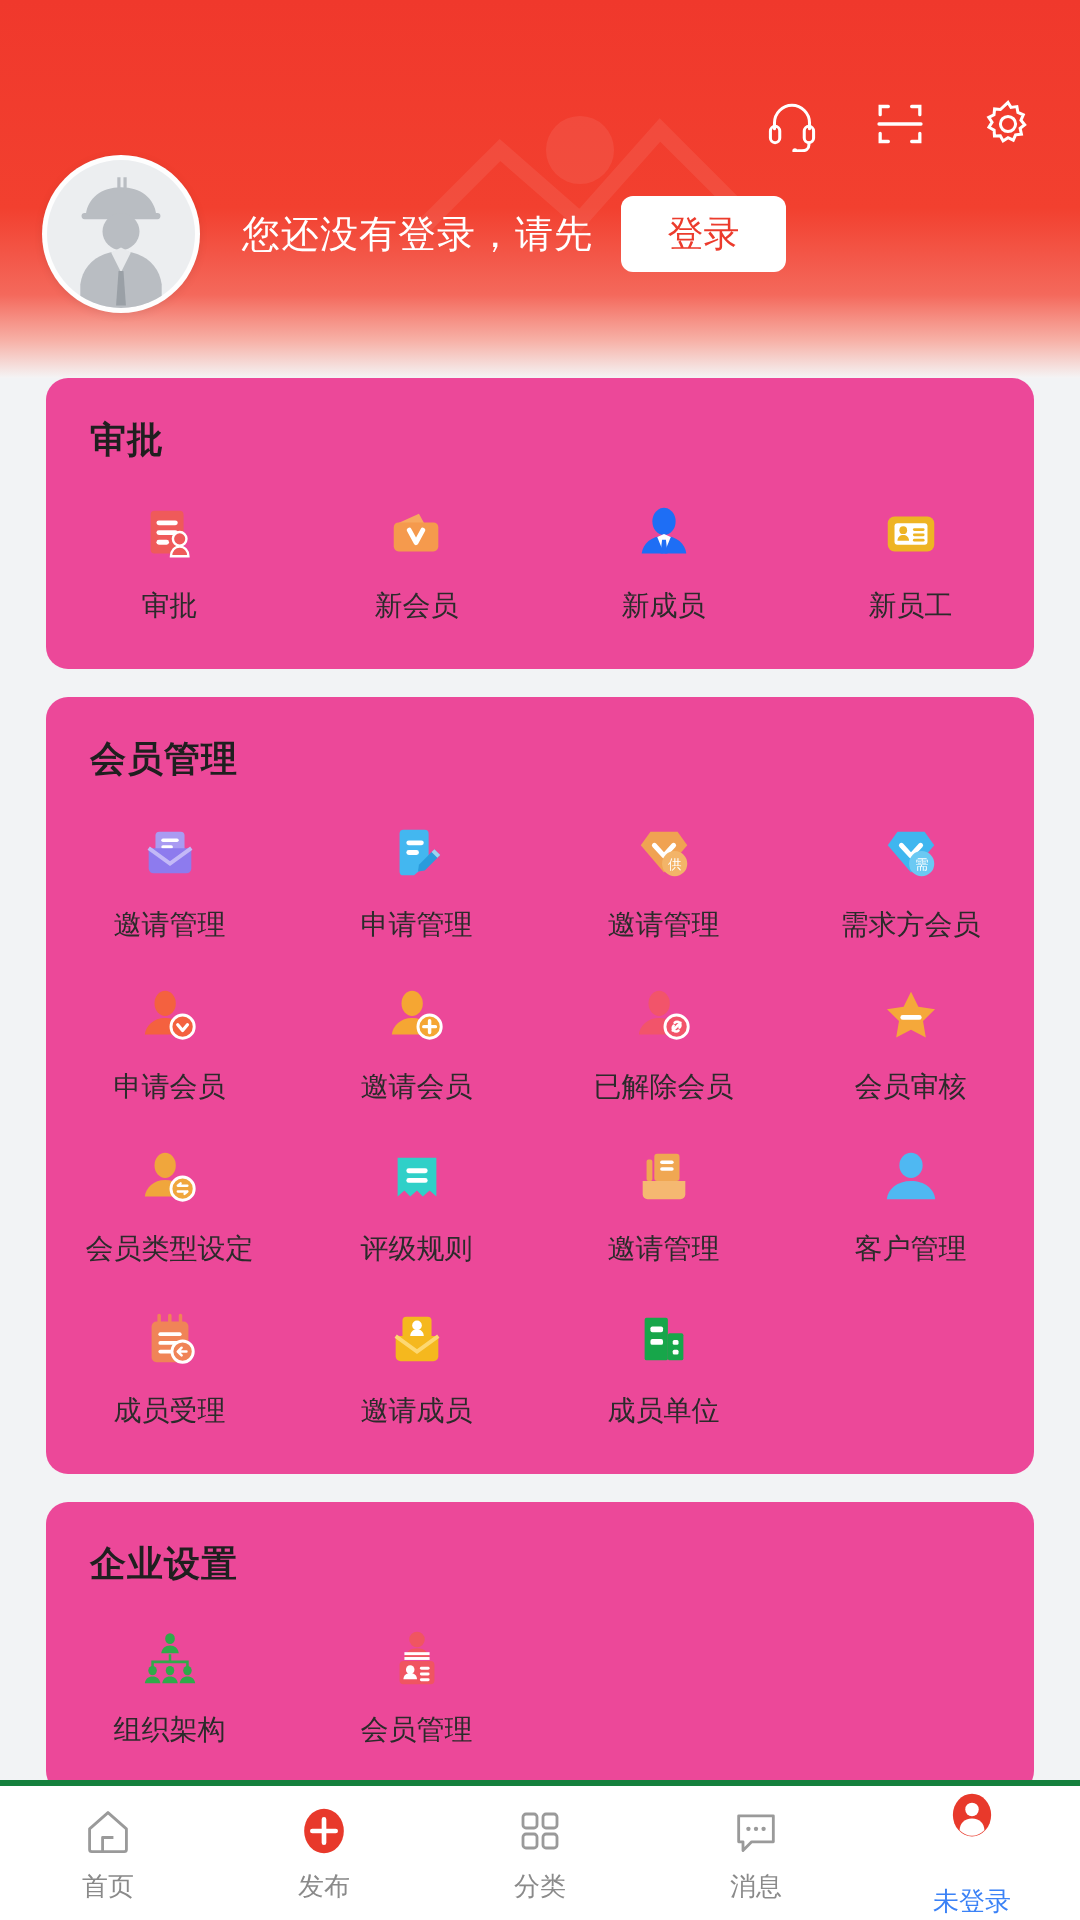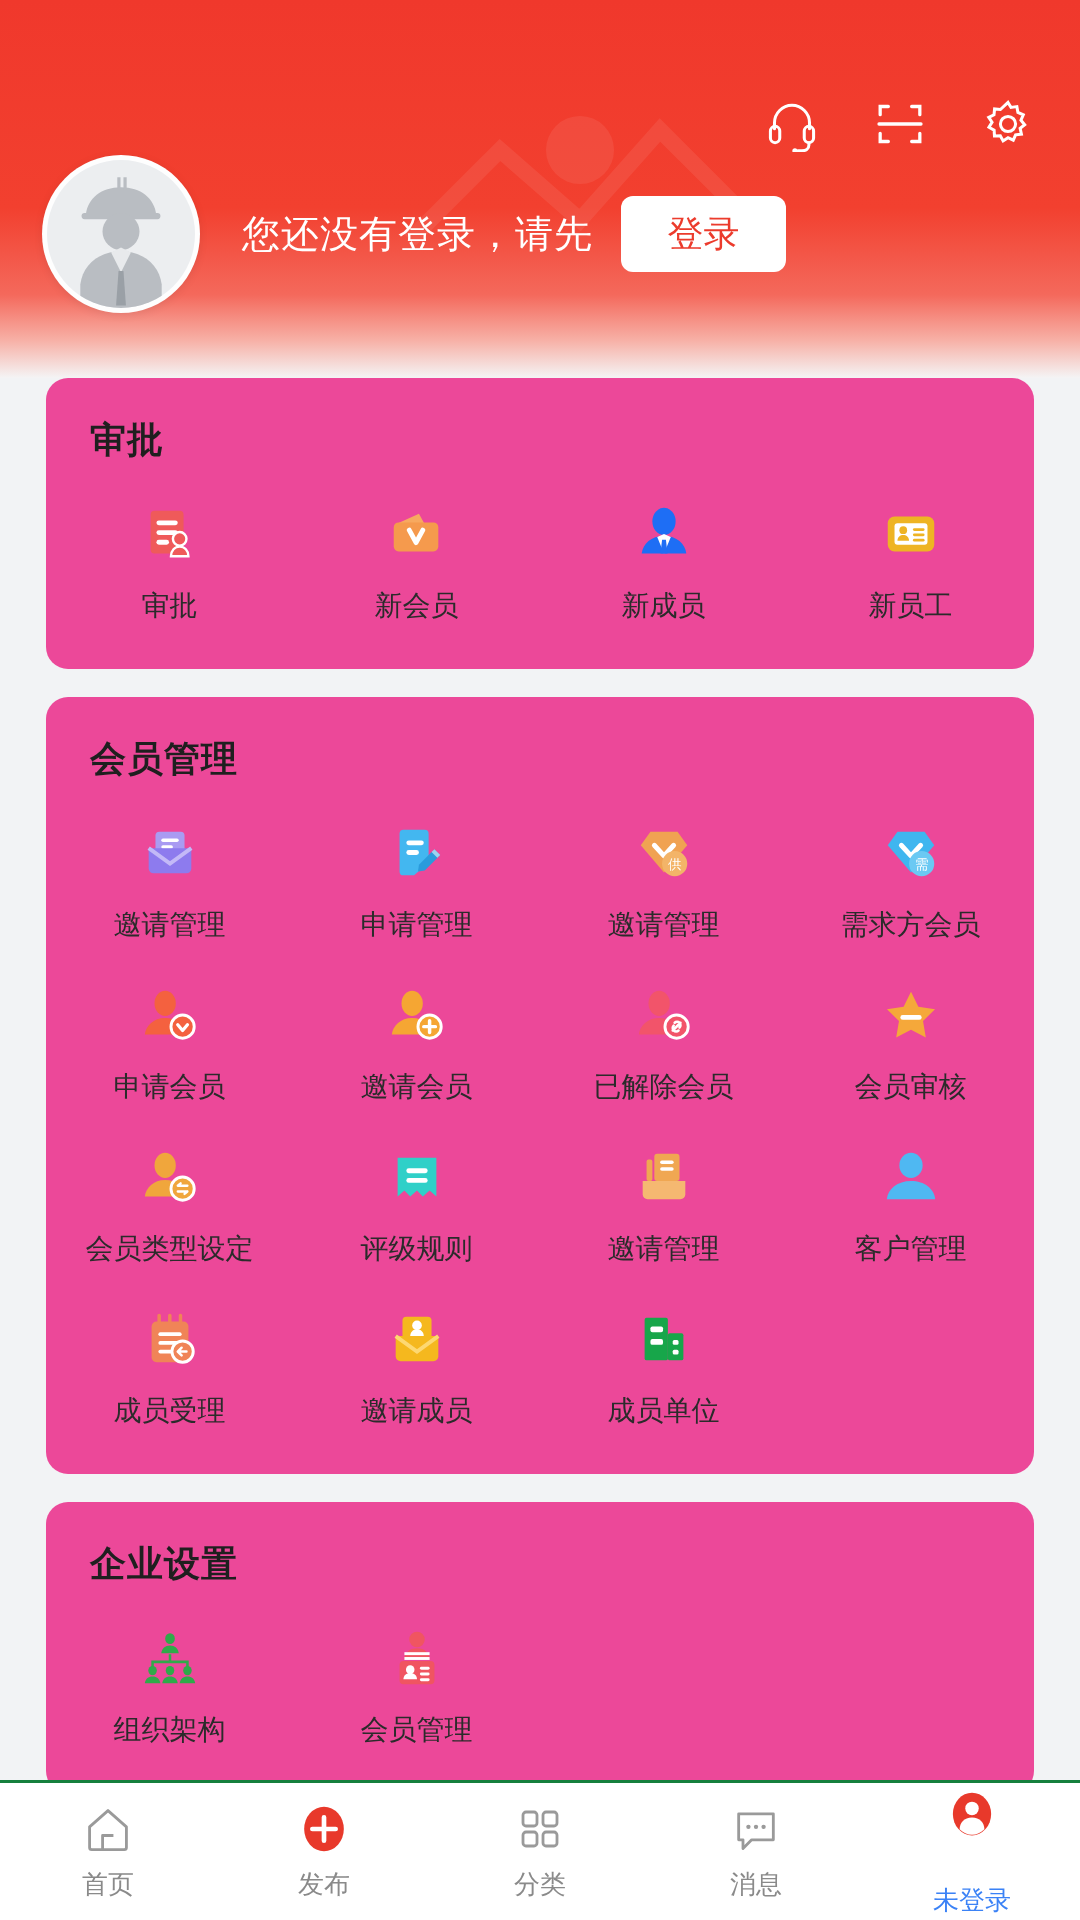--- a/index.html
+++ b/index.html
@@ -59,21 +59,21 @@
   .cell {
     width:25%; display:flex; flex-direction:column; align-items:center;
     padding:18px 0 20px 0; cursor:pointer;
   }
   .cell .ic { width:66px; height:66px; display:flex; align-items:center; justify-content:center; }
   .cell .lbl { margin-top:20px; font-size:28px; color:#2b2b2b; white-space:nowrap; }
 
   
   .tabbar {
     position:absolute; left:0; bottom:0; width:1080px; height:140px;
-    background:#fff; border-top:3px solid #15803d;
+    background:#fff; border-top:6px solid #15803d;
     display:flex; align-items:center; z-index:20;
   }
   .tab { flex:1; display:flex; flex-direction:column; align-items:center; cursor:pointer; }
   .tab .tic { width:56px; height:56px; display:flex; align-items:center; justify-content:center; }
   .tab .tlbl { margin-top:10px; font-size:26px; color:#8a8a8a; }
   .tab.active .tlbl { color:#3b82f6;margin-top:41px; }
 </style>
 </head>
 <body>
 

